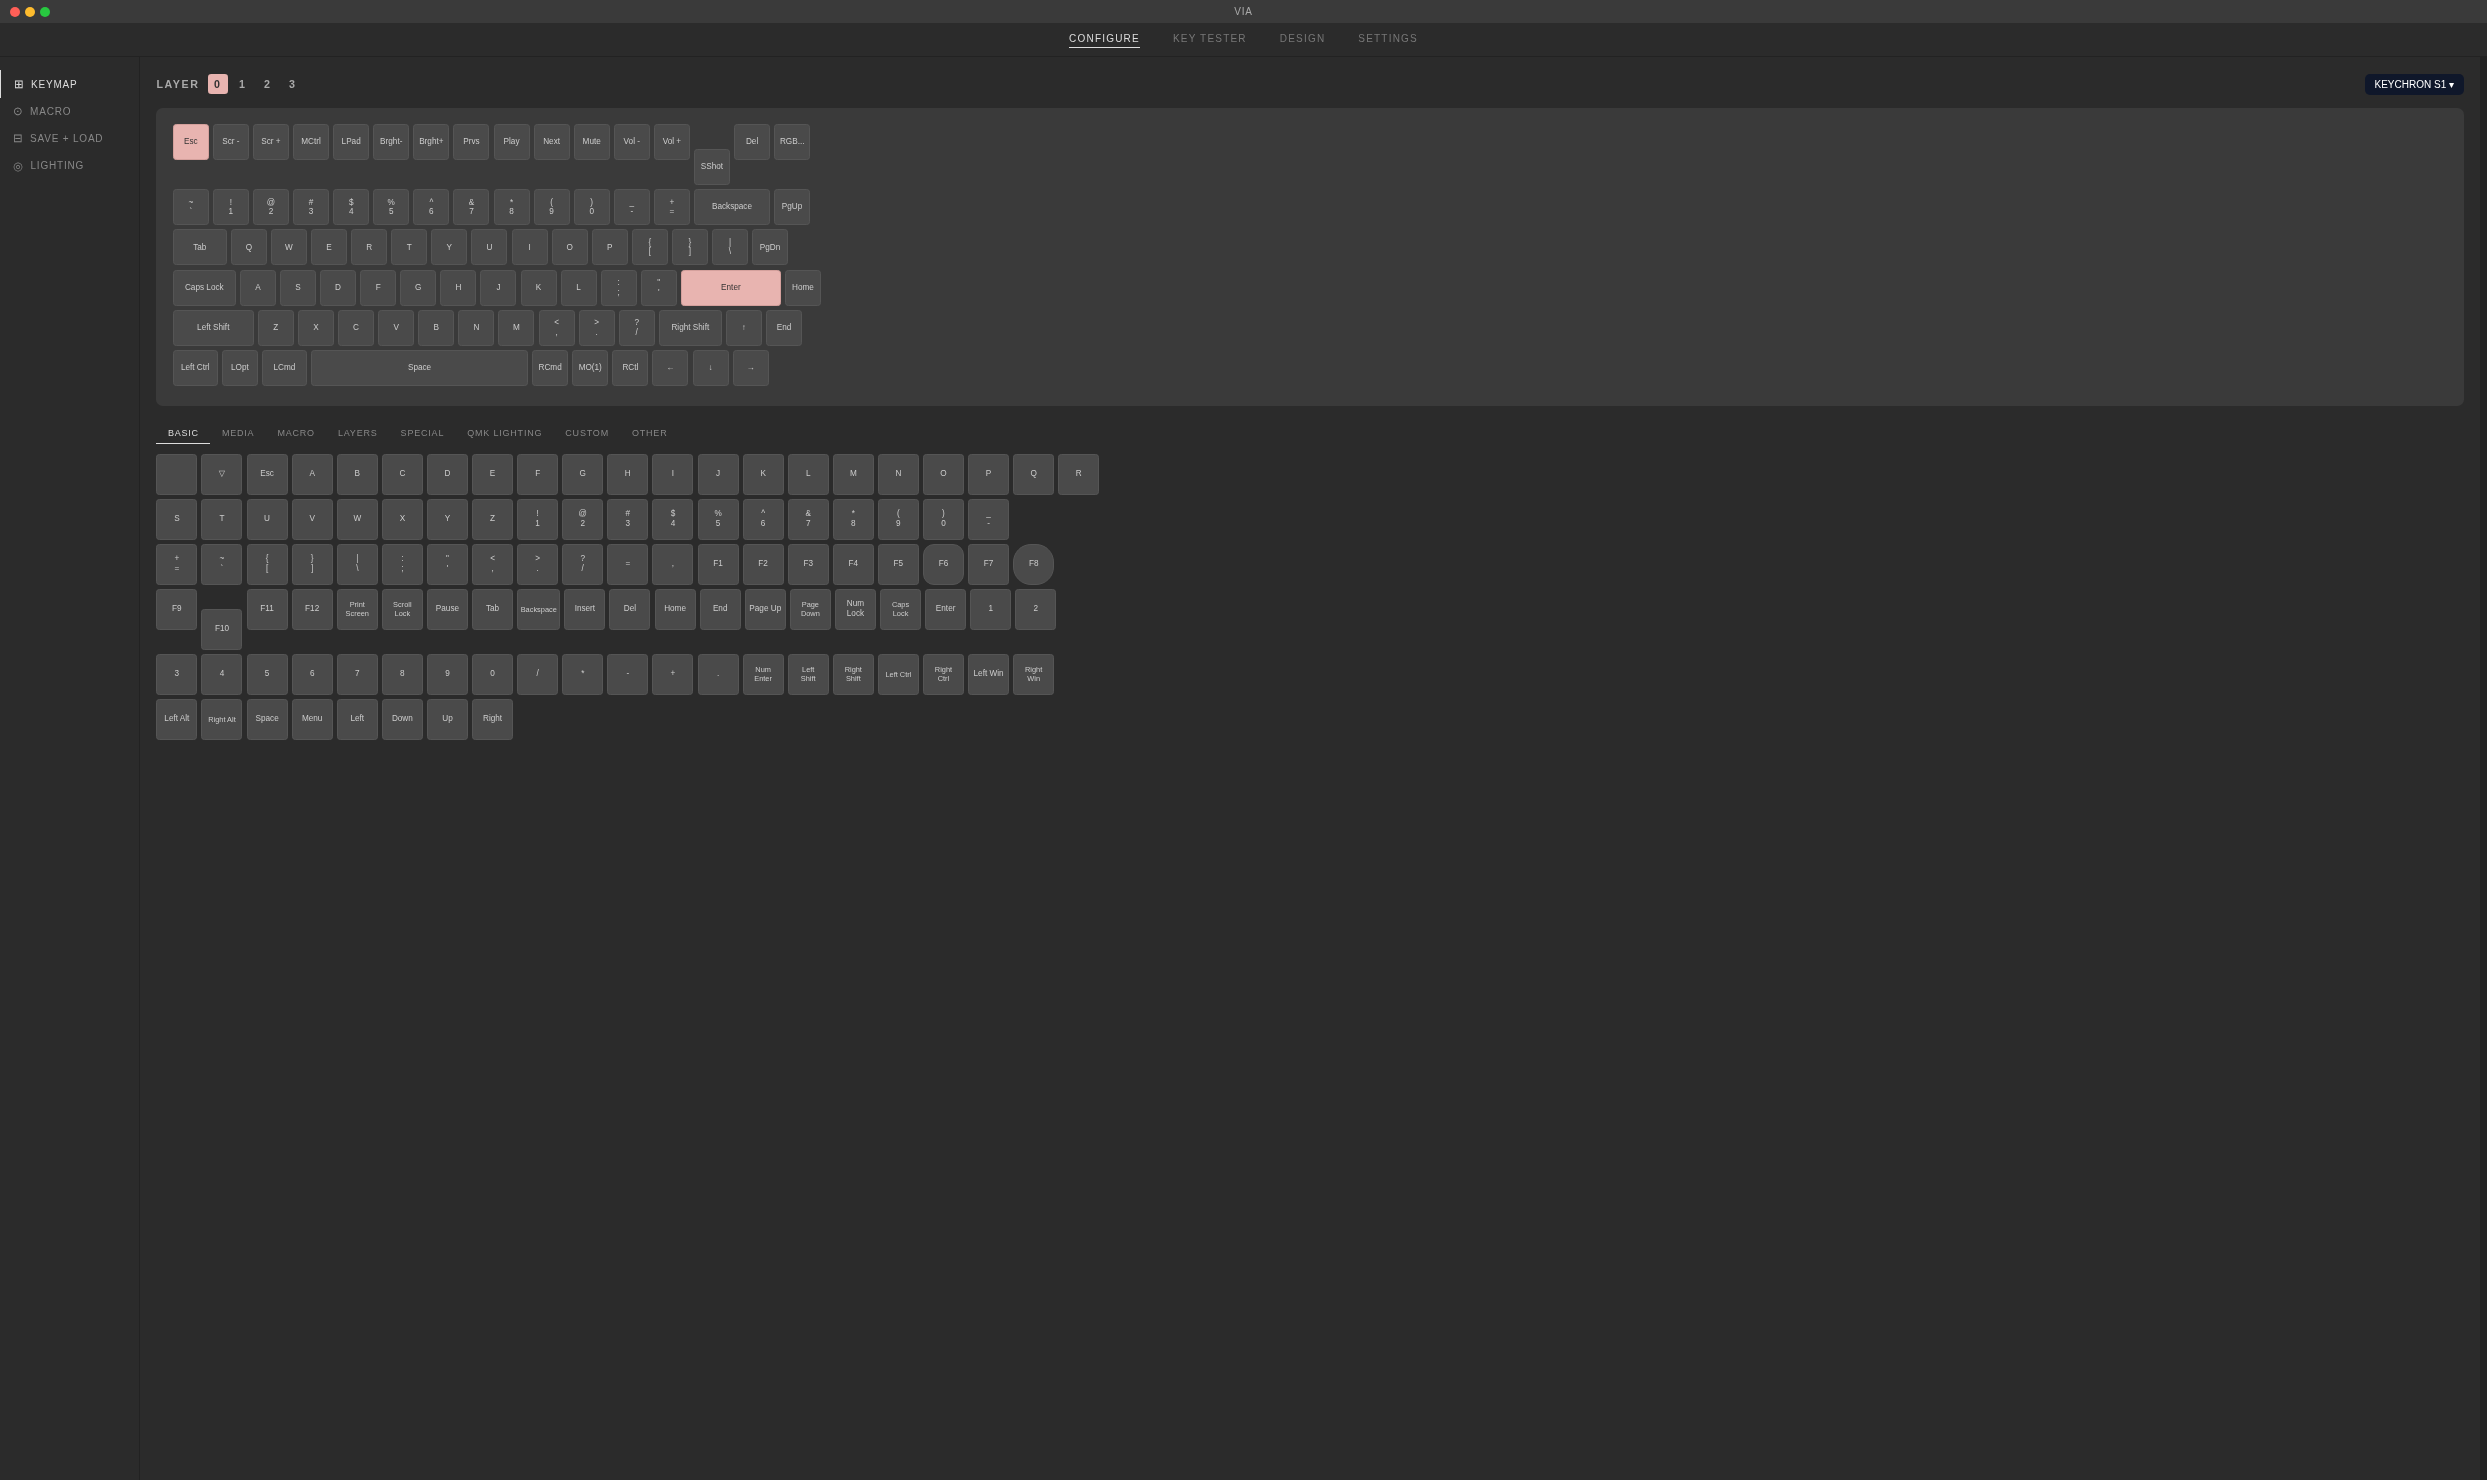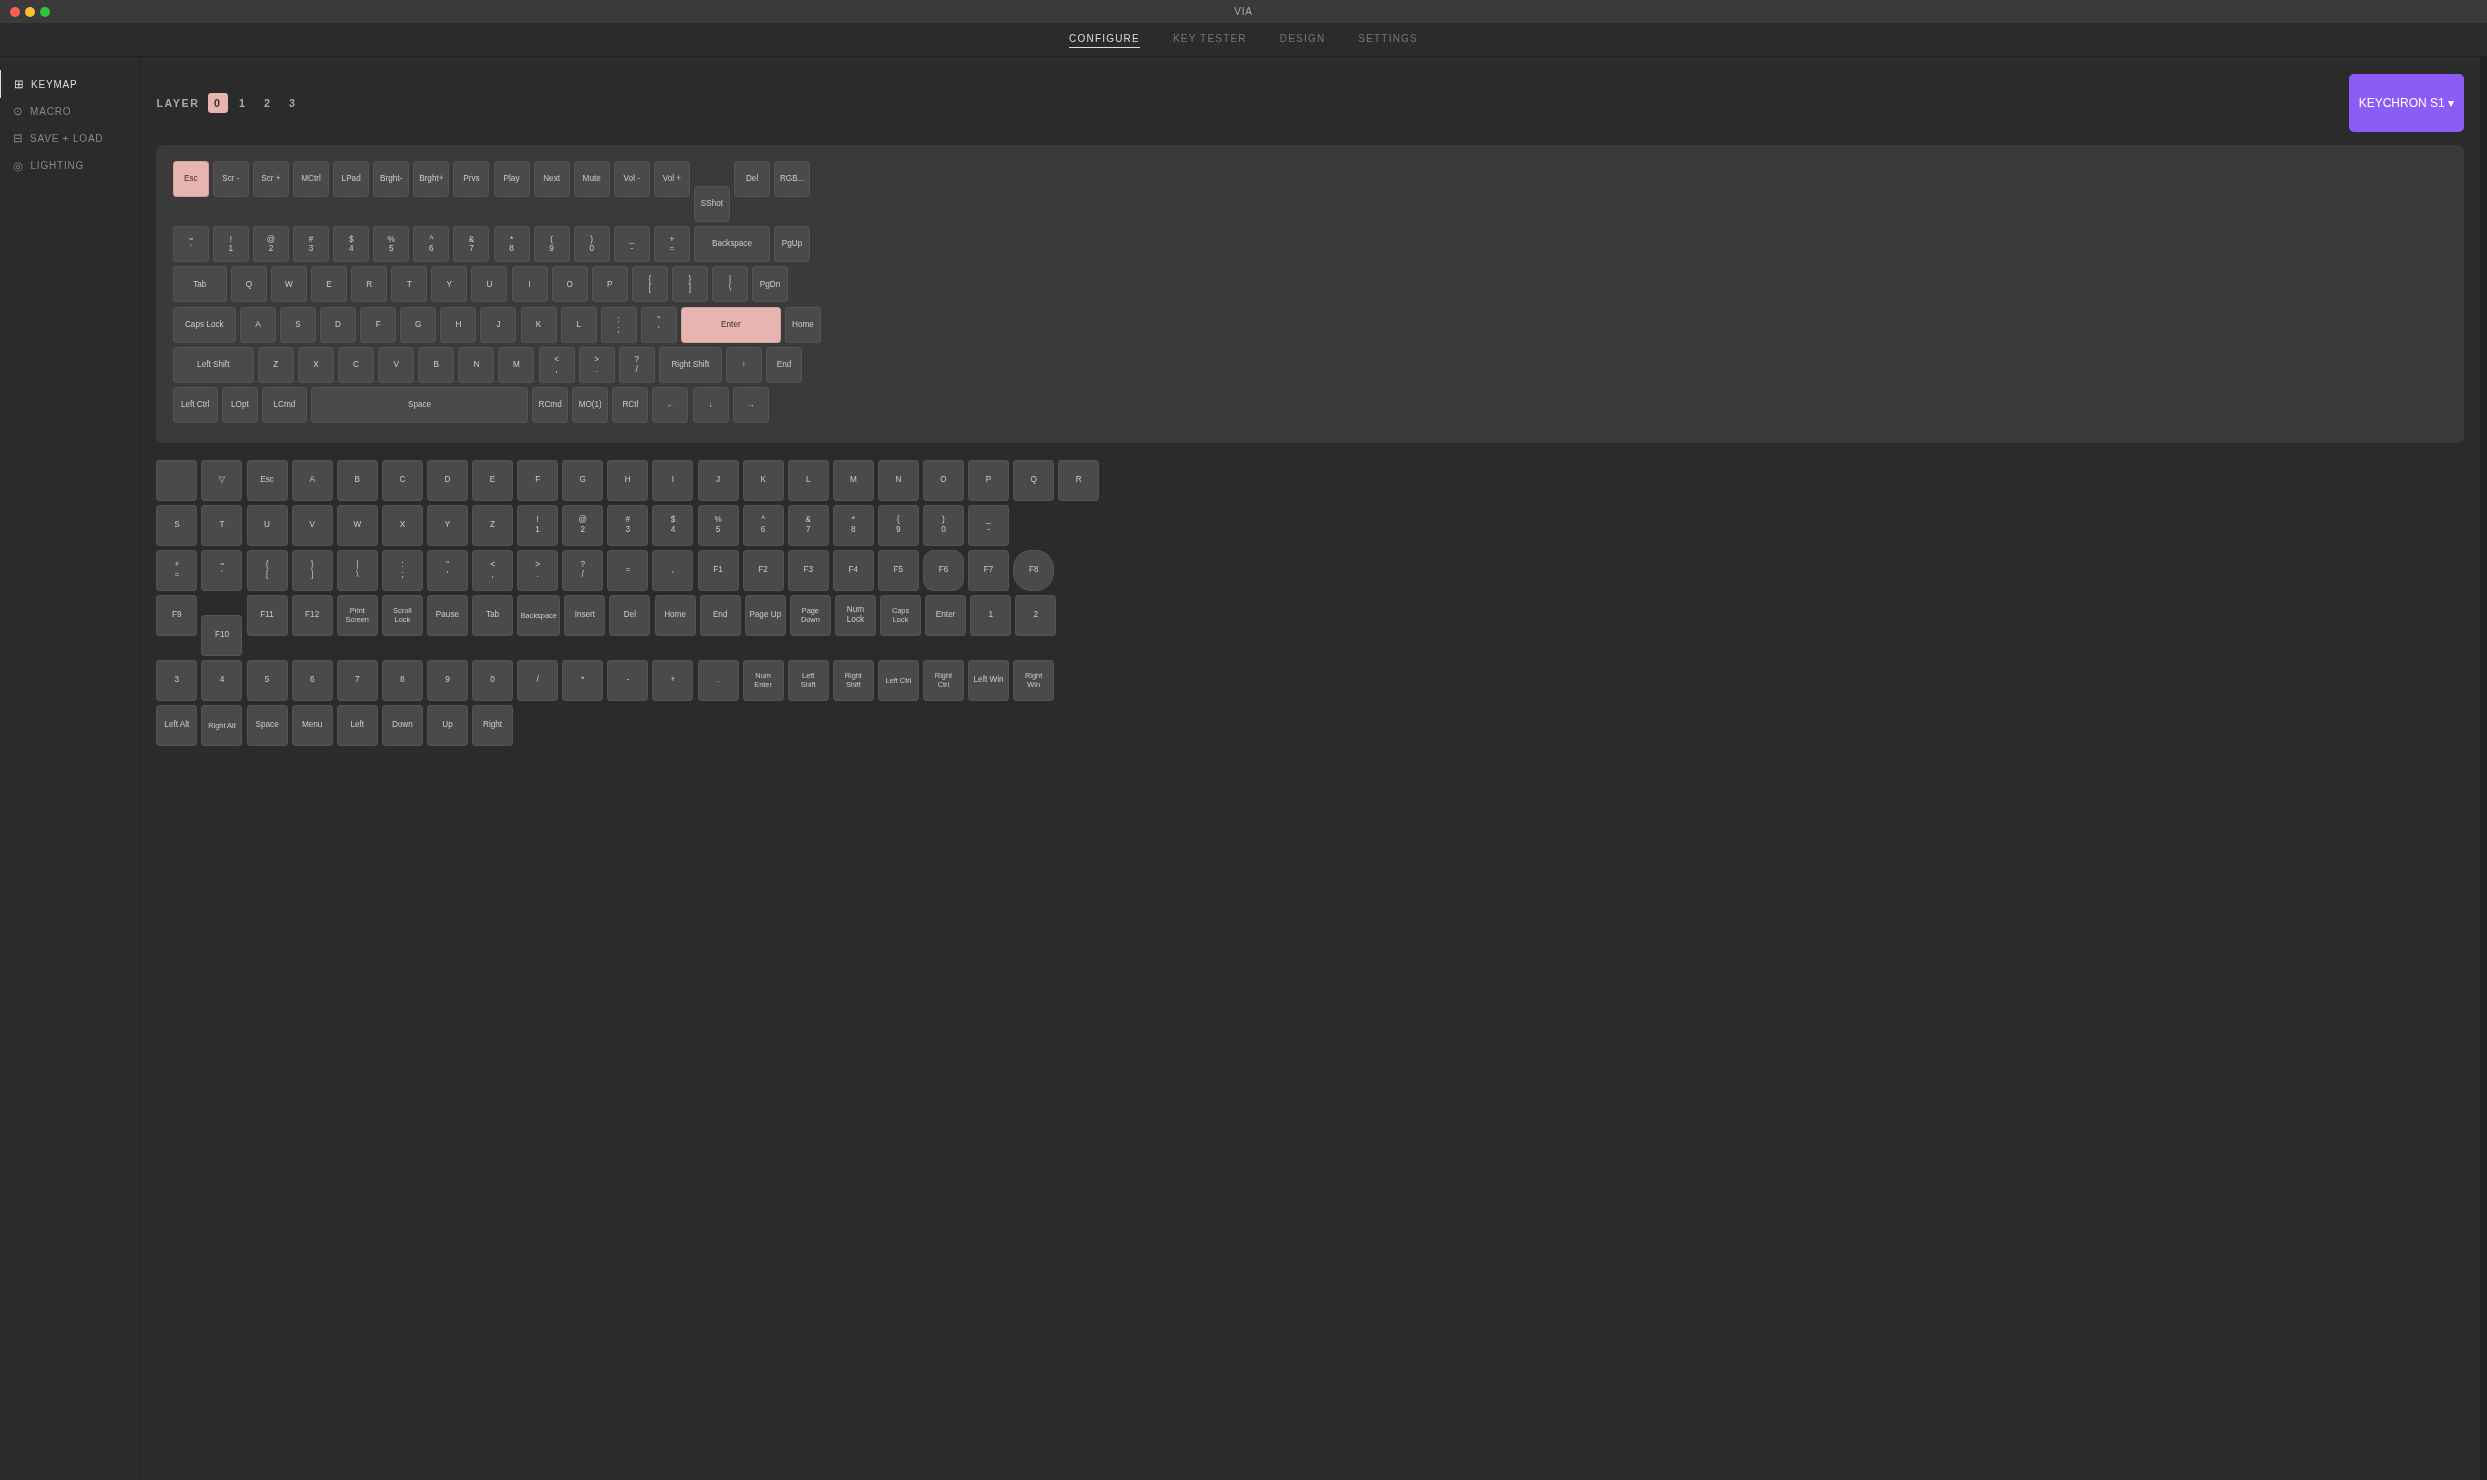--- a/index.html
+++ b/index.html
@@ -121,26 +121,26 @@
       display: flex; align-items: center; justify-content: center;
       font-size: 10.7px;
       cursor: pointer;
       color: #aaa;
     }
     .layer-num.active {
       background: #e8b4b0;
       color: #333;
     }
     .keyboard-selector {
-      background: #8b5cf6;
+      background: #0f172a;
       color: #fff;
       border: none;
       border-radius: 5px;
-      padding: 22px 10px;
-      font-size: 12px;
+      padding: 5px 10px;
+      font-size: 10px;
       cursor: pointer;
       display: flex;
       align-items: center;
       gap: 5px;
     }
     
     .keyboard-container {
       background: #3a3a3a;
       border-radius: 6.6px;
       padding: 16.4px;
@@ -407,20 +407,30 @@
           <div class="key key-w1" style="white-space: pre;">RCmd</div>
           <div class="key key-w1" style="white-space: pre;">MO(1)</div>
           <div class="key key-w1" style="white-space: pre;">RCtl</div>
           <div class="key key-w1" style="white-space: pre;">←</div>
           <div class="key key-w1" style="white-space: pre;">↓</div>
           <div class="key key-w1" style="white-space: pre;">→</div>
         </div>
       </div>
 
     <div class="key-picker">
+      <div class="picker-tabs">
+      <div class="picker-tab active">BASIC</div>
+          <div class="picker-tab">MEDIA</div>
+          <div class="picker-tab">MACRO</div>
+          <div class="picker-tab">LAYERS</div>
+          <div class="picker-tab">SPECIAL</div>
+          <div class="picker-tab">QMK LIGHTING</div>
+          <div class="picker-tab">CUSTOM</div>
+          <div class="picker-tab">OTHER</div>
+        </div>
       <div class="picker-grid">
       <div class="picker-row">
             <div class="pkey" style="white-space: pre;"></div>
             <div class="pkey" style="white-space: pre;">▽</div>
             <div class="pkey" style="white-space: pre;">Esc</div>
             <div class="pkey" style="white-space: pre;">A</div>
             <div class="pkey" style="white-space: pre;">B</div>
             <div class="pkey" style="white-space: pre;">C</div>
             <div class="pkey" style="white-space: pre;">D</div>
             <div class="pkey" style="white-space: pre;">E</div>

